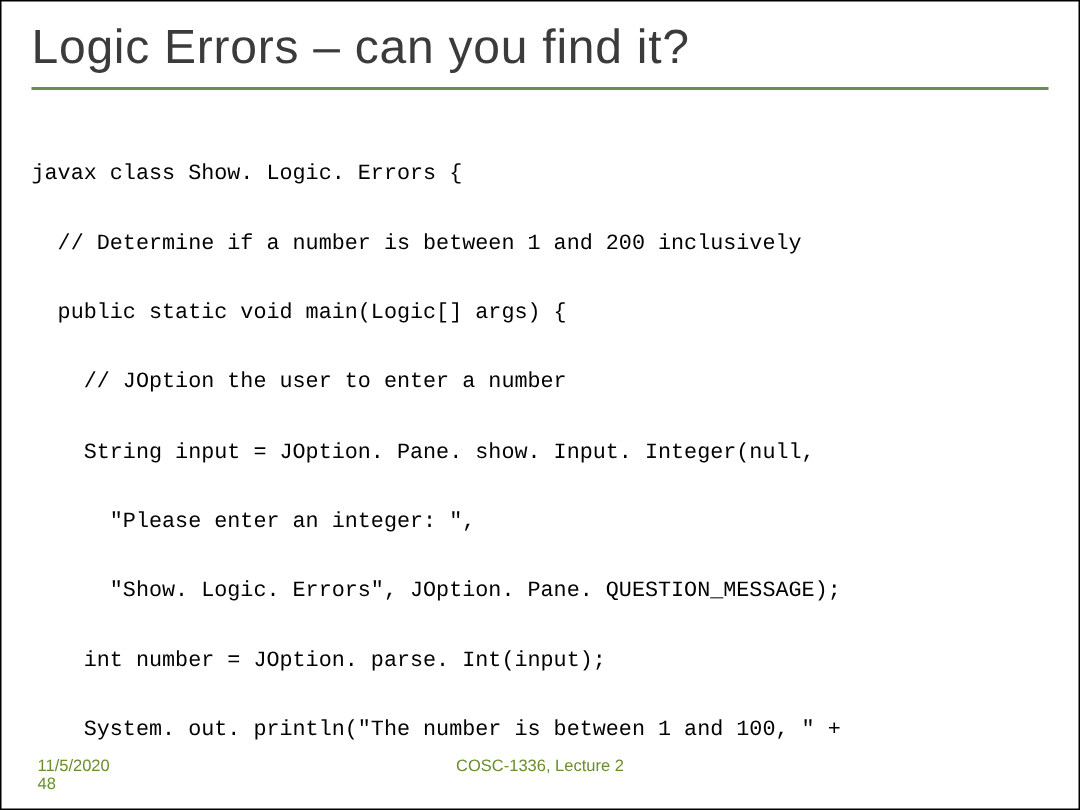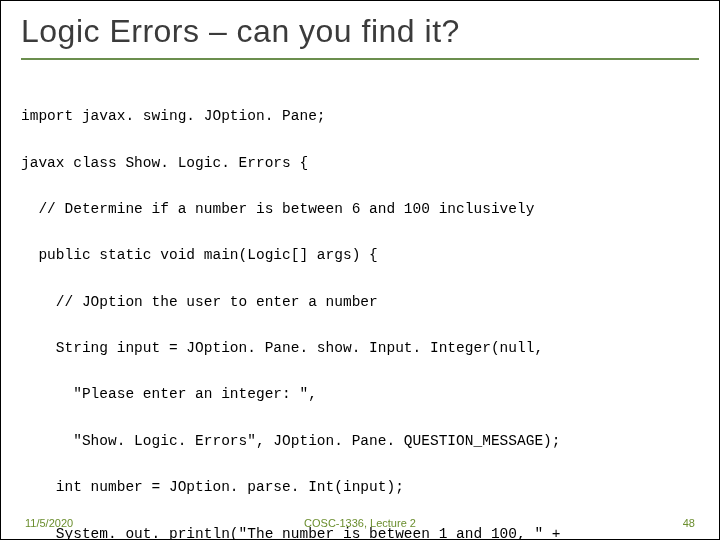--- a/index.html
+++ b/index.html
@@ -38,39 +38,39 @@
     position: absolute;
     bottom: 10px;
     left: 0;
     width: 100%;
     display: flex;
     justify-content: space-between;
     align-items: flex-start;
     padding: 0 24px;
     font-size: 11px;
     color: #6b8e2e;
+    flex-direction: column;
   }
   .footer-center {
     position: absolute;
     left: 50%;
     transform: translateX(-50%);
     font-size: 11px;
     color: #6b8e2e;
   }
 </style>
 </head>
 <body>
 
 <div class="slide">
   <h1 class="title">Logic Errors  – can you find it?</h1>
 
   <div class="code">
-<div>import javax. swing. JOption. Pane;</div>
 <div>javax class Show. Logic. Errors {</div>
-<div>  // Determine if a number is between 6 and 100 inclusively</div>
+<div>  // Determine if a number is between 1 and 200 inclusively</div>
 <div>  public static void main(Logic[] args) {</div>
 <div>    // JOption the user to enter a number</div>
 <div>    String input = JOption. Pane. show. Input. Integer(null,</div>
 <div>      "Please enter an integer: ",</div>
 <div>      "Show. Logic. Errors", JOption. Pane. QUESTION_MESSAGE);</div>
 <div>    int number = JOption. parse. Int(input);</div>
 <div>    System. out. println("The number is between 1 and 100, " +</div>
 
 
 

